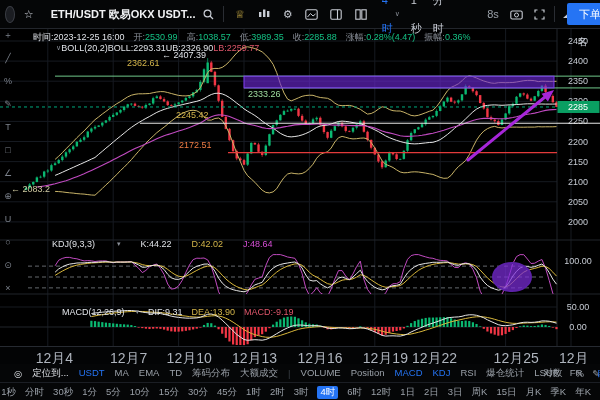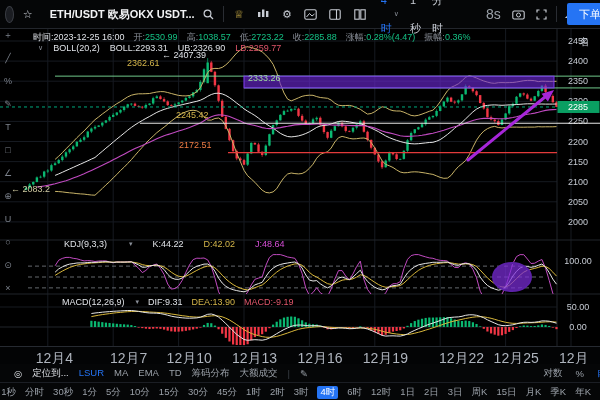--- a/index.html
+++ b/index.html
@@ -85,21 +85,21 @@
   <span class="ticon" style="margin-left:13px">
     <svg width="12" height="11" viewBox="0 0 12 11">
         <rect x="0.8" y="0.8" width="4.4" height="9.4" fill="none" stroke="#c8ccd4" stroke-width="1.1"></rect>
         <rect x="6.8" y="0.8" width="4.4" height="9.4" fill="none" stroke="#c8ccd4" stroke-width="1.1"></rect>
       </svg>
   </span>
   <span class="tbtn blue" style="margin-left:15px">4时</span>
   <span class="caret blue">∨</span>
   <span class="tbtn" style="margin-left:11px">1秒</span>
   <span class="tbtn" style="margin-left:11px">分时</span>
-  <span class="tbtn" style="margin-left:43px;font-size:14px;color:#9aa0a8">8s</span>
+  <span class="tbtn" style="margin-left:43px;font-size:11px;color:#9aa0a8">8s</span>
   <span class="ticon" style="margin-left:11px">
     <svg width="13" height="11" viewBox="0 0 13 11">
         <rect x="0.8" y="2" width="11.4" height="8" rx="1.5" fill="none" stroke="#c8ccd4" stroke-width="1.1"></rect>
         <circle cx="6.5" cy="6" r="2" fill="none" stroke="#c8ccd4" stroke-width="1"></circle>
       </svg>
   </span>
   <span class="ticon" style="margin-left:11px">
     <svg width="11" height="11" viewBox="0 0 11 11" stroke="#c8ccd4" stroke-width="1.2" fill="none">
         <path d="M1 3.5V1h2.5M7.5 1H10v2.5M10 7.5V10H7.5M3.5 10H1V7.5"></path>
       </svg>
@@ -626,79 +626,89 @@
       <rect x="555.3666666666667" y="299" width="2.2" height="2.1633414139222196" fill="#f23645"></rect>
       <polyline points="91.4,288.6 95.0,287.9 98.7,287.2 102.3,286.6 105.9,286.1 109.6,285.6 113.2,285.1 116.8,284.7 120.5,284.4 124.1,284.0 127.7,283.7 131.4,283.5 135.0,283.4 138.6,283.4 142.3,283.5 145.9,283.7 149.5,284.0 153.2,284.2 156.8,284.4 160.4,284.6 164.1,285.0 167.7,285.4 171.3,286.0 175.0,286.5 178.6,287.1 182.2,287.7 185.9,288.1 189.5,288.6 193.1,288.9 196.8,289.1 200.4,289.1 204.0,288.8 207.7,288.3 211.3,287.9 214.9,287.7 218.6,288.0 222.2,288.8 225.8,290.2 229.5,292.0 233.1,294.2 236.7,296.6 240.4,299.1 244.0,301.6 247.6,303.7 251.3,305.4 254.9,306.7 258.5,307.7 262.2,308.6 265.8,309.2 269.4,309.3 273.1,309.0 276.7,308.4 280.3,307.4 284.0,306.2 287.6,305.0 291.2,303.7 294.9,302.4 298.5,301.3 302.1,300.5 305.8,299.9 309.4,299.5 313.0,299.1 316.7,298.8 320.3,298.6 323.9,298.7 327.6,299.0 331.2,299.3 334.8,299.5 338.5,299.6 342.1,299.7 345.7,299.8 349.4,300.0 353.0,300.1 356.6,300.1 360.3,300.0 363.9,300.0 367.5,300.2 371.2,300.7 374.8,301.3 378.4,302.2 382.1,303.2 385.7,304.2 389.3,304.9 393.0,305.5 396.6,306.0 400.2,306.4 403.9,306.6 407.5,306.5 411.1,306.0 414.8,305.2 418.4,304.3 422.0,303.3 425.7,302.1 429.3,301.0 432.9,299.8 436.6,298.6 440.2,297.4 443.8,296.1 447.5,294.9 451.1,293.8 454.7,292.9 458.4,292.1 462.0,291.3 465.6,290.5 469.3,289.8 472.9,289.2 476.5,288.8 480.2,288.7 483.8,288.9 487.4,289.5 491.1,290.3 494.7,291.3 498.3,292.4 502.0,293.4 505.6,294.3 509.2,294.9 512.9,295.3 516.5,295.4 520.1,295.3 523.8,295.1 527.4,294.9 531.0,294.8 534.7,294.7 538.3,294.5 541.9,294.2 545.6,293.9 549.2,293.8 552.8,293.8 556.5,294.1" fill="none" stroke="#d8b73b" stroke-width="1"></polyline>
       <polyline points="91.4,285.5 95.0,285.0 98.7,284.6 102.3,284.2 105.9,283.9 109.6,283.6 113.2,283.3 116.8,283.1 120.5,282.9 124.1,282.7 127.7,282.5 131.4,282.5 135.0,282.9 138.6,283.4 142.3,284.1 145.9,284.6 149.5,285.0 153.2,285.1 156.8,285.2 160.4,285.6 164.1,286.3 167.7,287.2 171.3,288.2 175.0,288.9 178.6,289.4 182.2,289.8 185.9,290.1 189.5,290.2 193.1,290.1 196.8,289.9 200.4,289.2 204.0,287.8 207.7,286.3 211.3,286.0 214.9,287.0 218.6,289.1 222.2,292.2 225.8,295.6 229.5,299.2 233.1,302.9 236.7,306.4 240.4,309.1 244.0,311.5 247.6,312.3 251.3,312.0 254.9,311.7 258.5,311.9 262.2,312.2 265.8,311.5 269.4,310.0 273.1,307.9 276.7,305.7 280.3,303.6 284.0,301.5 287.6,299.9 291.2,298.4 294.9,297.3 298.5,297.0 302.1,297.1 305.8,297.5 309.4,297.8 313.0,297.7 316.7,297.6 320.3,298.0 323.9,298.9 327.6,300.1 331.2,300.5 334.8,300.4 338.5,300.0 342.1,300.0 345.7,300.3 349.4,300.7 353.0,300.6 356.6,300.2 360.3,299.7 363.9,300.1 367.5,301.0 371.2,302.4 374.8,303.9 378.4,305.6 382.1,307.4 385.7,308.1 389.3,307.9 393.0,307.8 396.6,308.0 400.2,308.1 403.9,307.3 407.5,305.9 411.1,304.0 414.8,302.3 418.4,300.7 422.0,299.2 425.7,297.6 429.3,296.2 432.9,295.1 436.6,293.8 440.2,292.5 443.8,291.2 447.5,289.9 451.1,289.4 454.7,289.1 458.4,288.9 462.0,288.3 465.6,287.3 469.3,286.8 472.9,286.8 476.5,287.3 480.2,288.4 483.8,289.8 487.4,291.8 491.1,293.5 494.7,295.1 498.3,296.7 502.0,297.5 505.6,297.7 509.2,297.3 512.9,296.8 516.5,295.9 520.1,294.9 523.8,294.3 527.4,294.2 531.0,294.4 534.7,294.2 538.3,293.7 541.9,292.9 545.6,292.9 549.2,293.2 552.8,294.1 556.5,295.2" fill="none" stroke="#e6e6e6" stroke-width="1"></polyline>
     </g>
   </svg>
 
 <div class="ovl row" style="left:33px;top:31px;gap:9px">
   <span class="wht">时间:2023-12-25 16:00</span>
   <span><span class="lbl">开:</span><span class="grn">2530.99</span></span>
   <span><span class="lbl">高:</span><span class="grn">1038.57</span></span>
-  <span><span class="lbl">低:</span><span class="grn">2723.22</span></span>
+  <span><span class="lbl">低:</span><span class="grn">3989.35</span></span>
   <span><span class="lbl">收:</span><span class="grn">2285.88</span></span>
   <span><span class="lbl">涨幅:</span><span class="grn">0.28%(4.47)</span></span>
   <span><span class="lbl">振幅:</span><span class="grn">0.36%</span></span>
 </div>
-<div class="ovl row" style="left:36px;top:43px;gap:10px">
+<div class="ovl row" style="left:54px;top:43px;">
   <span class="caret">∨</span>
   <span class="wht">BOLL(20,2)</span>
   <span class="wht">BOLL:2293.31</span>
   <span class="wht">UB:2326.90</span>
   <span class="redv">LB:2259.77</span>
 </div>
 
-<div class="ovl row" style="left:64px;top:239px;gap:20px">
+<div class="ovl row" style="left:52px;top:239px;gap:20px">
   <span class="wht">KDJ(9,3,3)</span>
     <span class="caret">▾</span>
   <span class="wht">K:44.22</span>
   <span class="yel">D:42.02</span>
   <span class="mag">J:48.64</span>
 </div>
-<div class="ovl row" style="left:62px;top:297px;gap:9px">
+<div class="ovl row" style="left:62px;top:307px;gap:9px">
   <span class="wht">MACD(12,26,9)</span>
     <span class="caret">▾</span>
   <span class="wht">DIF:9.31</span>
   <span class="yel">DEA:13.90</span>
   <span class="redv">MACD:-9.19</span>
 </div>
 
 <div class="pricelab wht" style="left:162px;top:50px">← 2407.39</div>
 <div class="pricelab yel" style="left:127px;top:58px">2362.61</div>
-<div class="pricelab" style="left:248px;top:73px;color:#9fdc9f">2333.26</div>
+<div class="pricelab" style="left:248px;top:89px;color:#9fdc9f">2333.26</div>
 <div class="pricelab yel" style="left:176px;top:110px">2245.42</div>
 <div class="pricelab" style="left:179px;top:140px;color:#ef7d45">2172.51</div>
 <div class="pricelab" style="left:11px;top:184px;color:#cfc9a0">← 2083.2</div>
 
 <div id="dateaxis">
     <span style="left: 35.8px;">12月4</span>
     <span style="left: 110px;">12月7</span>
     <span style="left: 166.6px;">12月10</span>
     <span style="left: 232px;">12月13</span>
     <span style="left: 297.4px;">12月16</span>
     <span style="left: 362.8px;">12月19</span>
-    <span style="left: 439px;">12月22</span>
+    <span style="left: 412px;">12月22</span>
     <span style="left: 493.6px;">12月25</span>
     <span style="left: 559px;">12月28</span>
   </div>
 
 <div id="botbar1">
   <span class="it" style="margin-left:14px;color:#dfe2e7">◎</span>
   <span class="it" style="color:#dfe2e7">定位到...</span>
   <span style="display:flex">
-      <span class="it on">LSUR</span>
+      <span class="it on">USDT</span>
       <span class="it">MA</span>
       <span class="it">EMA</span>
       <span class="it">TD</span>
       <span class="it">筹码分布</span>
       <span class="it">大额成交</span>
     </span>
   <span class="it" style="color:#3a3f46">|</span>
+  <span style="display:flex">
+      <span class="it">VOLUME</span>
+      <span class="it">Position</span>
+      <span class="it on">MACD</span>
+      <span class="it on">KDJ</span>
+      <span class="it">RSI</span>
+      <span class="it">爆仓统计</span>
+      <span class="it">LSUR</span>
+      <span class="it">FR</span>
+    </span>
   <span class="it">✎</span>
   <span id="scale-group">
     <span>对数</span>
     <span>%</span>
     <span class="on">自动</span>
   </span>
 </div>
 <div id="botbar2">
   <span style="width:22px"></span>
   <span style="display:flex">

